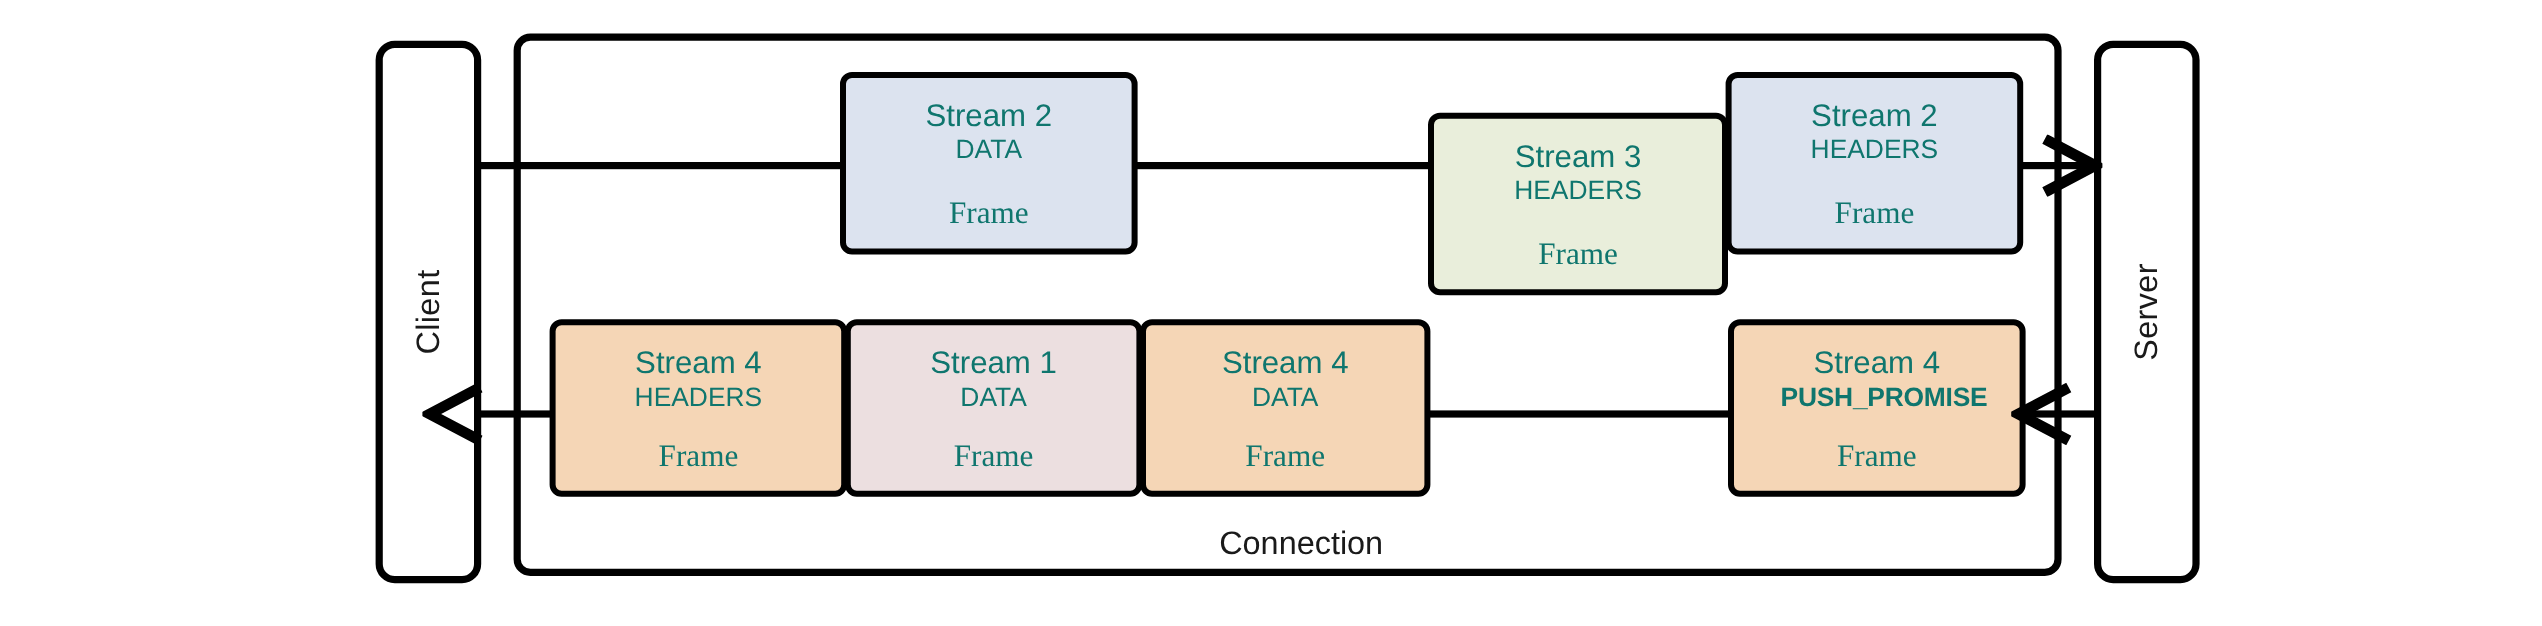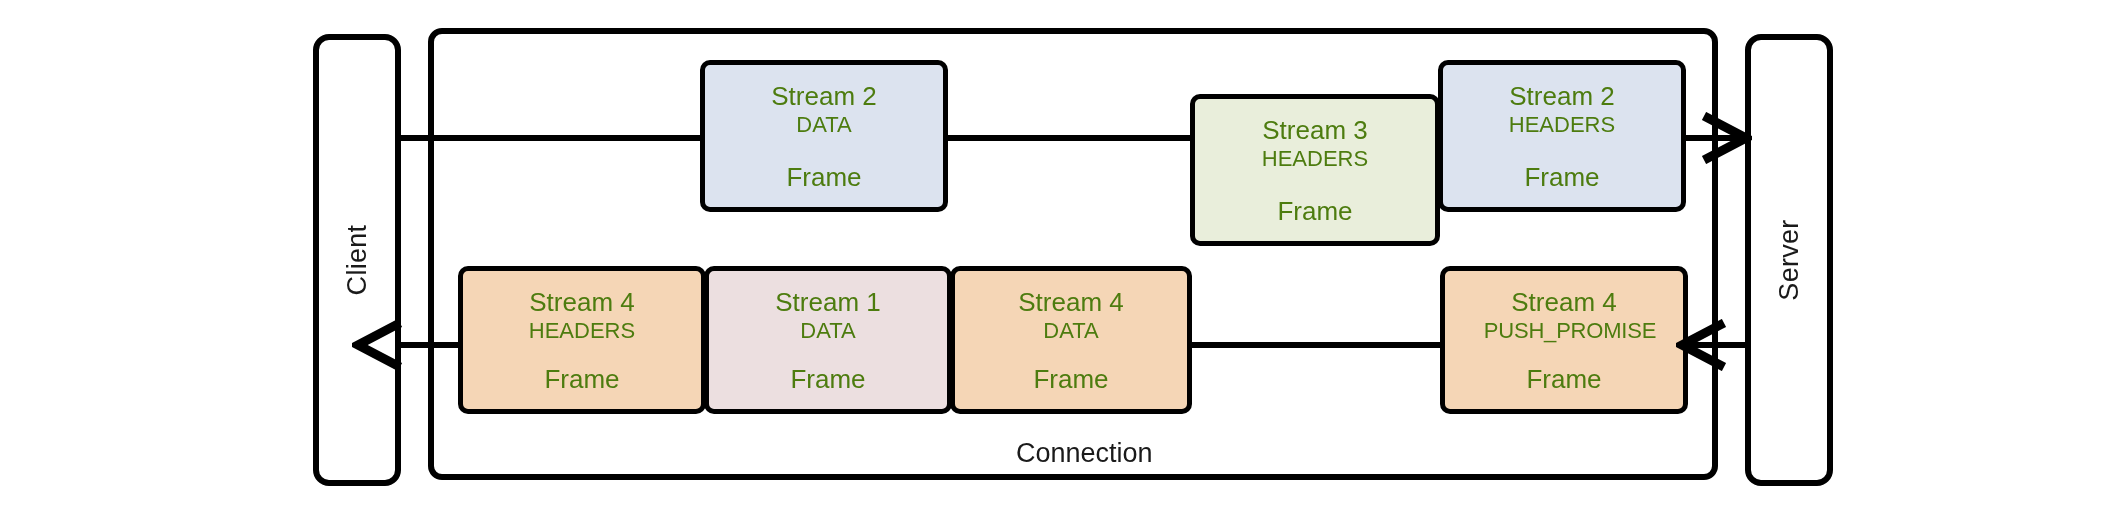--- a/index.html
+++ b/index.html
@@ -73,45 +73,46 @@
   
   .frame {
     position: absolute;
     box-sizing: border-box;
     border: 5px solid #000000;
     border-radius: 10px;
     z-index: 4;
     display: flex;
     flex-direction: column;
     align-items: center;
-    color: #4d7c0f;
+    color: #0f766e;
   }
   .frame .line-top {
     margin-top: 16px;
     font-size: 26px;
     line-height: 1.18;
     text-align: center;
   }
   .frame .line-type {
     font-size: 22px;
     line-height: 1.18;
     text-align: right;
   }
   .frame .line-type.bold {
-    font-weight: normal;
+    font-weight: bold;
     letter-spacing: -.2px;
     margin-left: 12px;
   }
   .frame .line-frame {
     position: absolute;
     bottom: 14px;
     left: 0;
     right: 0;
     font-size: 26px;
     text-align: center;
+    font-family: Liberation Serif, serif;
   }
 </style>
 </head>
 <body>
 
 <div id="canvas">
 
   <div id="connection-box" style="left:428px; top:28px; width:1290px; height:452px;"></div>
 
   <div id="connection-label" style="left:1000px; top:438px;margin-left:16px;">Connection</div>

